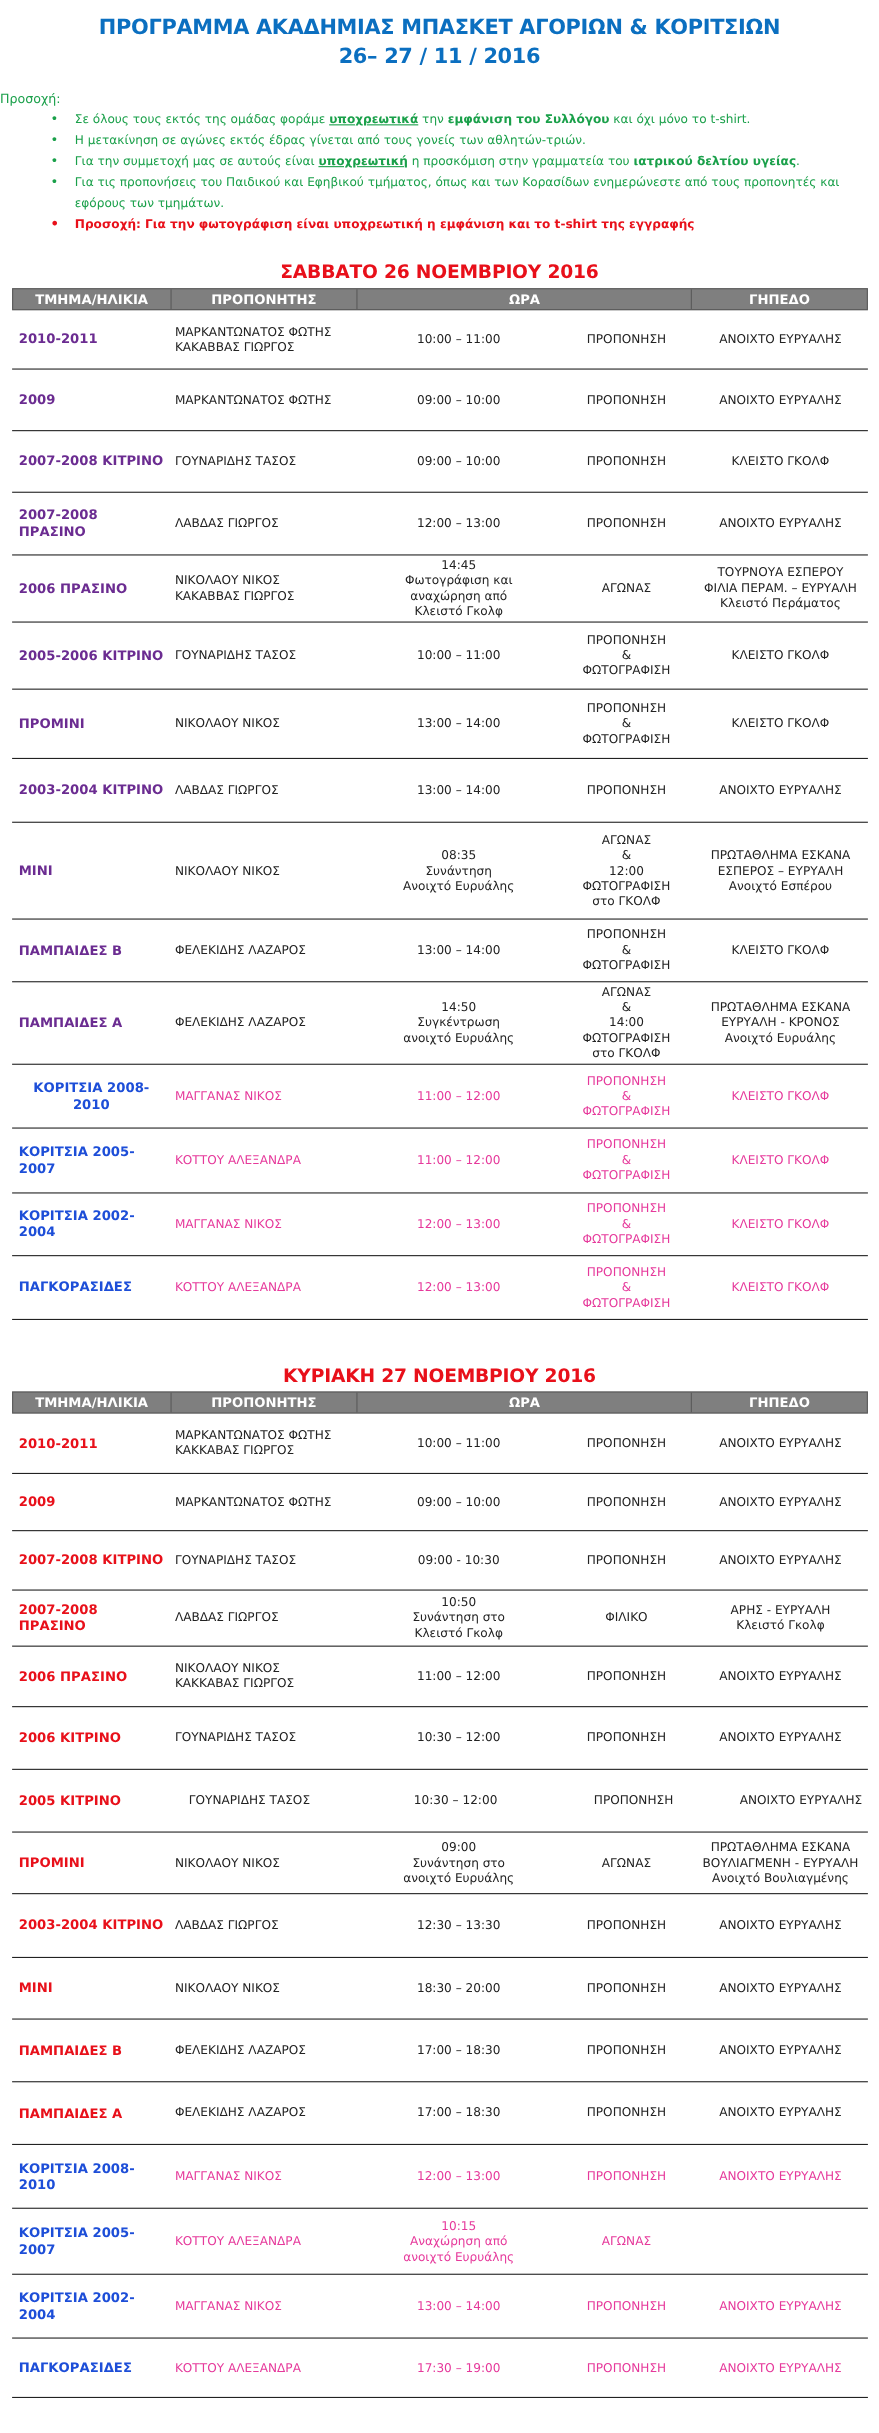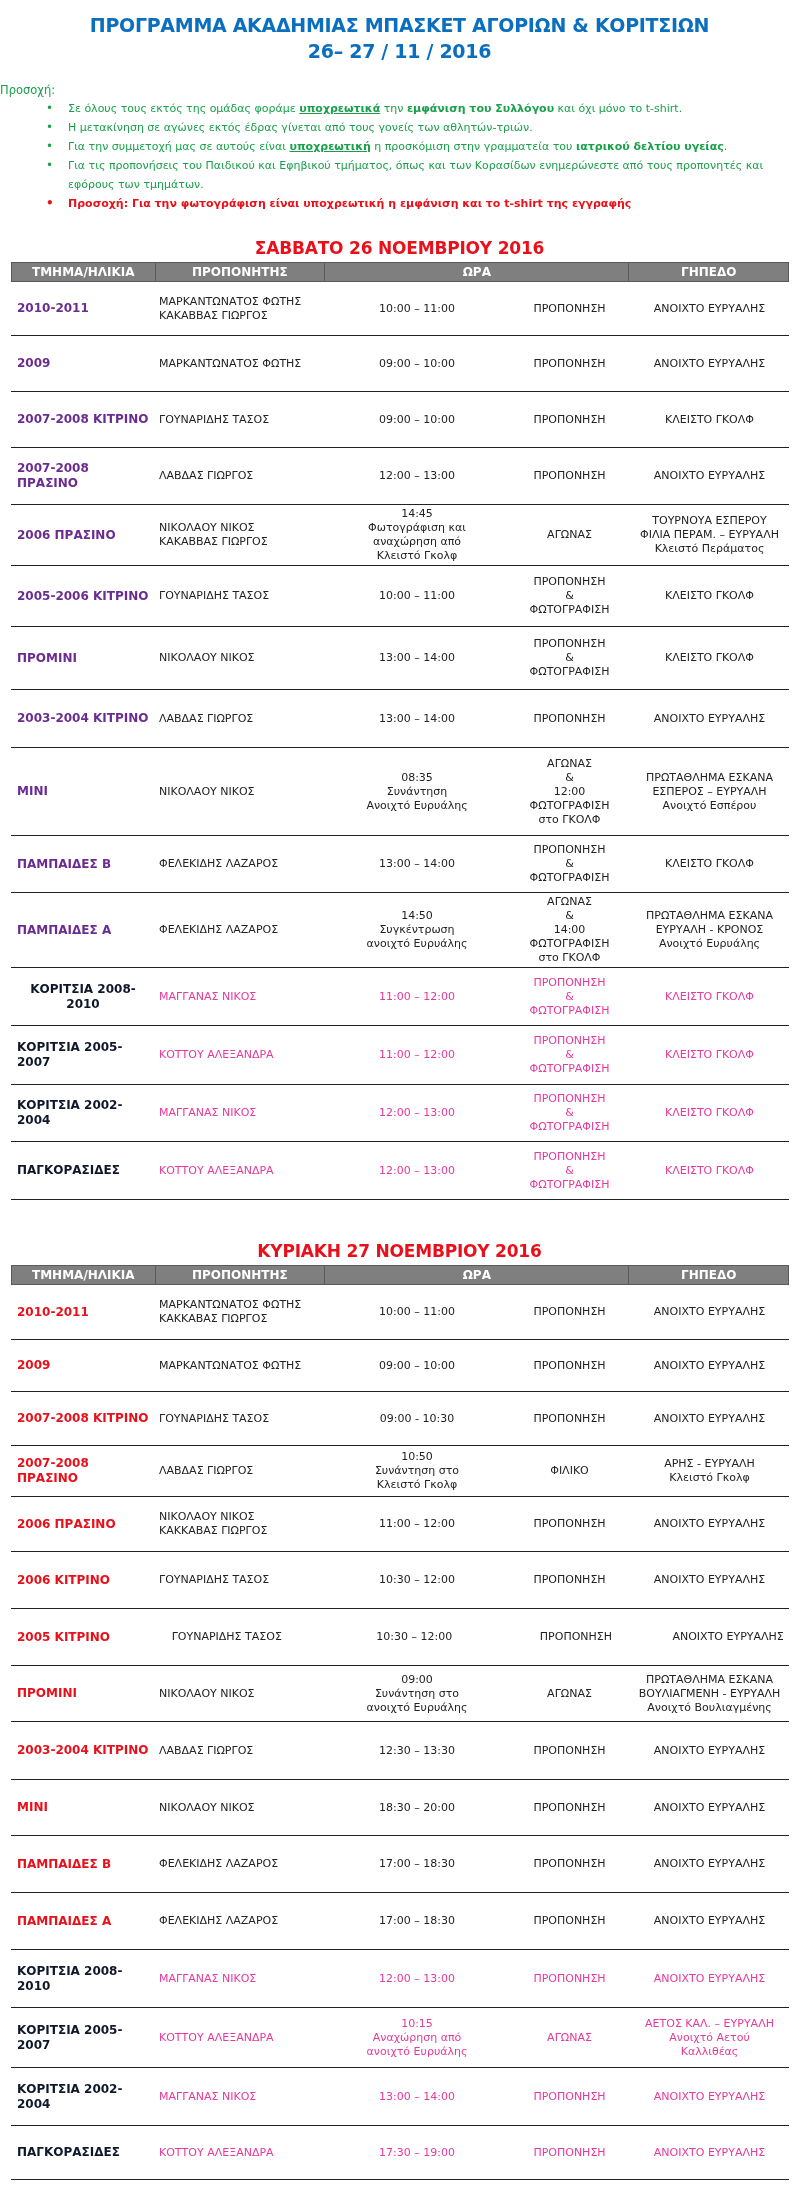--- a/index.html
+++ b/index.html
@@ -29,21 +29,21 @@
   .row { display: flex; border-bottom: 1.5px solid #222; box-sizing: border-box; font-size: 11px; }
   .row > div { display: flex; align-items: center; box-sizing: border-box; }
   .r-cat { width: 144px; padding-left: 6px; font-weight: bold; font-size: 12px; line-height: 15px; }
   .r-coach { width: 170px; padding-left: 4px; line-height: 14px; white-space: pre-line; }
   .r-time { width: 184px; justify-content: center; text-align: center; line-height: 14px; white-space: pre-line; }
   .r-type { width: 121px; justify-content: center; text-align: center; line-height: 14px; white-space: pre-line; }
   .r-venue { width: 159px; justify-content: center; text-align: center; line-height: 14px; white-space: pre-line; }
   .boys-sat .r-cat { color: #6b2c91; }
   .boys-sun .r-cat { color: #e8101a; }
   .girls > div { color: #e6399b; }
-  .girls .r-cat { color: #0f172a; }
+  .girls .r-cat { color: #1d4ed8; }
   .girls.center .r-cat { justify-content: center; text-align: center; padding-left: 0; }
   .dark { color: #222; }
 </style>
 </head>
 <body>
 
 <div class="title" style="top:14px;">ΠΡΟΓΡΑΜΜΑ ΑΚΑΔΗΜΙΑΣ ΜΠΑΣΚΕΤ ΑΓΟΡΙΩΝ &amp; ΚΟΡΙΤΣΙΩΝ</div>
 <div class="title" style="top:40px;">26– 27 / 11 / 2016</div>
 
 <div class="notes-head">Προσοχή:</div>
@@ -322,23 +322,20 @@
       <div class="r-venue">ΑΝΟΙΧΤΟ ΕΥΡΥΑΛΗΣ</div>
     </div>
     <div class="row girls" style="height: 60px;">
       <div class="r-cat" style="white-space: pre-line;">ΚΟΡΙΤΣΙΑ 2005-
 2007</div>
       <div class="r-coach">ΚΟΤΤΟΥ  ΑΛΕΞΑΝΔΡΑ</div>
       <div class="r-time">10:15
 Αναχώρηση από
 ανοιχτό Ευρυάλης</div>
       <div class="r-type">ΑΓΩΝΑΣ</div>
-      <div class="r-venue">ΑΕΤΟΣ ΚΑΛ. – ΕΥΡΥΑΛΗ
-Ανοιχτό Αετού
-Καλλιθέας</div>
     </div>
     <div class="row girls" style="height: 58px;">
       <div class="r-cat" style="white-space: pre-line;">ΚΟΡΙΤΣΙΑ 2002-
 2004</div>
       <div class="r-coach">ΜΑΓΓΑΝΑΣ ΝΙΚΟΣ</div>
       <div class="r-time">13:00 – 14:00</div>
       <div class="r-type">ΠΡΟΠΟΝΗΣΗ</div>
       <div class="r-venue">ΑΝΟΙΧΤΟ ΕΥΡΥΑΛΗΣ</div>
     </div>
     <div class="row girls" style="height: 54px;">

